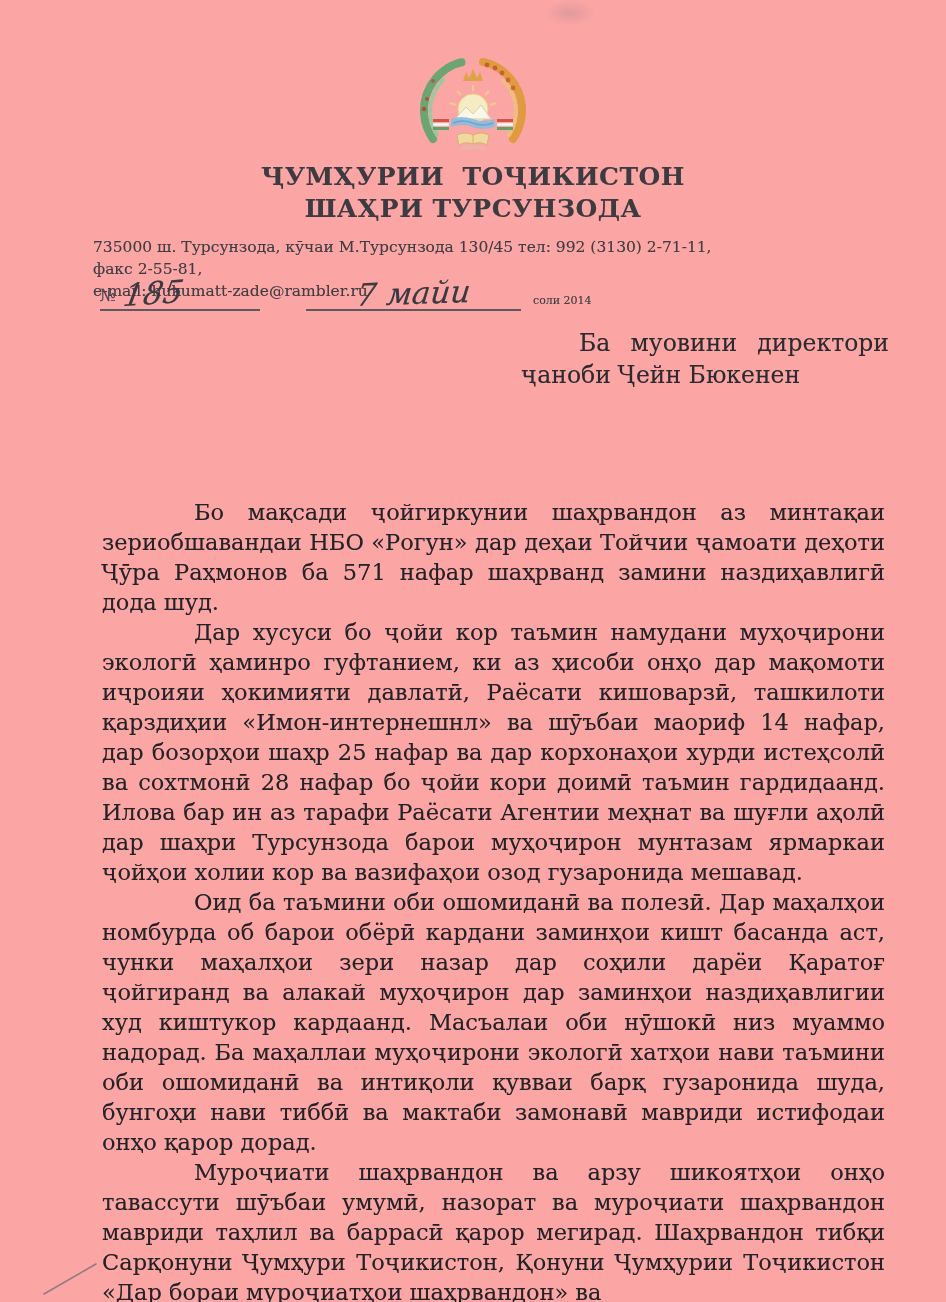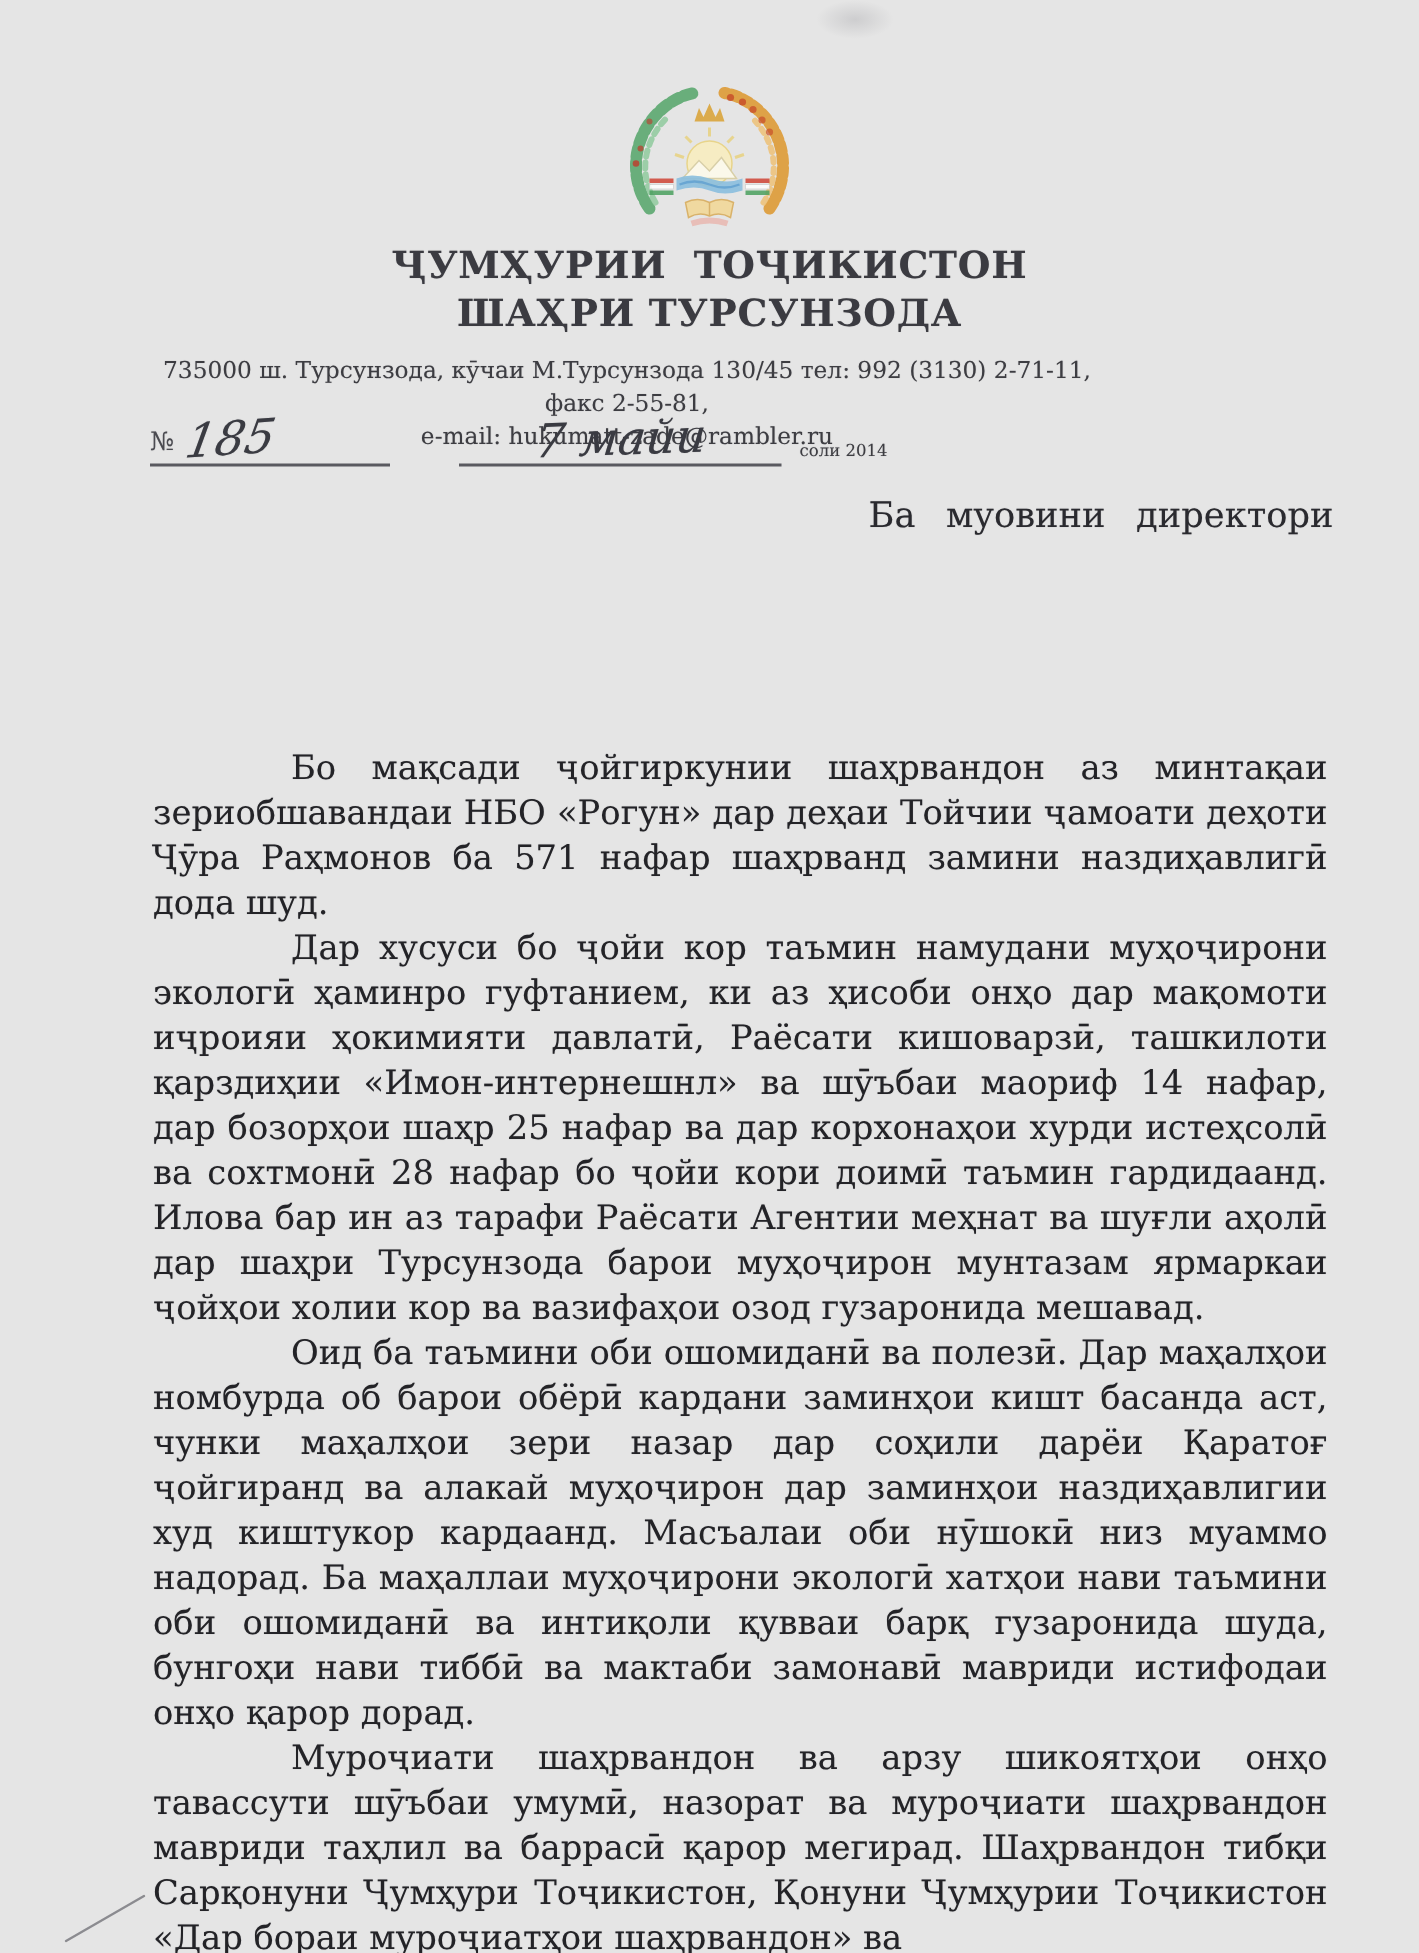--- a/index.html
+++ b/index.html
@@ -1,21 +1,21 @@
 <!DOCTYPE html>
 <html><head>
 <meta charset="utf-8">
 <style>
   * { margin:0; padding:0; box-sizing:border-box; }
   html,body { background:#9a9a9a; }
   .page {
     position:relative;
     width:946px; height:1302px;
     margin:0 auto;
-    background:#e5e5e5;
+    background:#fca5a5;
     font-family:"DejaVu Serif","Liberation Serif",serif;
     color:#232326;
     overflow:hidden;
     text-shadow:0 0 0.6px rgba(50,50,55,0.35);
   }
   
   .smudge {
     position:absolute; left:544px; top:0; width:52px; height:26px;
     background:radial-gradient(ellipse at center, rgba(110,110,118,0.20), rgba(255,255,255,0) 70%);
   }
@@ -25,21 +25,21 @@
   }
   .org-title {
     position:absolute; top:161px; left:0; width:100%;
     text-align:center; font-weight:bold;
     font-size:25px; line-height:32px;
     color:#3b3b41; letter-spacing:0.5px;
   }
   .org-line1 { word-spacing:9px; }
   .address {
     position:absolute; top:236px; left:93px; width:650px;
-    text-align:center; font-size:15.5px; line-height:22px; color:#3d3d42;
+    text-align:left; font-size:15.5px; line-height:22px; color:#3d3d42;
   }
   .ref-row {
     position:absolute; top:278px; left:100px;
     display:flex; align-items:flex-end;
   }
   .ref-num-group {
     display:flex; align-items:flex-end;
     border-bottom:2px solid #5a5a60; width:160px; padding-bottom:1px;
   }
   .no-symbol { font-size:17px; color:#4a4a50; padding-bottom:3px; }
@@ -139,20 +139,21 @@
       <span class="handwritten hw-num">185</span>
     </div>
     <div class="date-group">
       <span class="handwritten hw-date">7 майи</span>
     </div>
     <span class="year-printed">соли 2014</span>
   </div>
 
   <div class="recipient">
     <div class="line first">Ба муовини директори</div>
+    <div class="line last">ҷаноби Ҷейн Бюкенен</div>
   </div>
 
   <div class="body-text">
     <p>Бо мақсади ҷойгиркунии шаҳрвандон аз минтақаи зериобшавандаи НБО «Рогун» дар деҳаи Тойчии ҷамоати деҳоти Ҷӯра Раҳмонов ба 571 нафар шаҳрванд замини наздиҳавлигӣ дода шуд.</p>
     <p>Дар хусуси бо ҷойи кор таъмин намудани муҳоҷирони экологӣ ҳаминро гуфтанием, ки аз ҳисоби онҳо дар мақомоти иҷроияи ҳокимияти давлатӣ, Раёсати кишоварзӣ, ташкилоти қарздиҳии «Имон-интернешнл» ва шӯъбаи маориф 14 нафар, дар бозорҳои шаҳр 25 нафар ва дар корхонаҳои хурди истеҳсолӣ ва сохтмонӣ 28 нафар бо ҷойи кори доимӣ таъмин гардидаанд. Илова бар ин аз тарафи Раёсати Агентии меҳнат ва шуғли аҳолӣ дар шаҳри Турсунзода барои муҳоҷирон мунтазам ярмаркаи ҷойҳои холии кор ва вазифаҳои озод гузаронида мешавад.</p>
     <p>Оид ба таъмини оби ошомиданӣ ва полезӣ. Дар маҳалҳои номбурда об барои обёрӣ кардани заминҳои кишт басанда аст, чунки маҳалҳои зери назар дар соҳили дарёи Қаратоғ ҷойгиранд ва алакай муҳоҷирон дар заминҳои наздиҳавлигии худ киштукор кардаанд. Масъалаи оби нӯшокӣ низ муаммо надорад. Ба маҳаллаи муҳоҷирони экологӣ хатҳои нави таъмини оби ошомиданӣ ва интиқоли қувваи барқ гузаронида шуда, бунгоҳи нави тиббӣ ва мактаби замонавӣ мавриди истифодаи онҳо қарор дорад.</p>
     <p>Муроҷиати шаҳрвандон ва арзу шикоятҳои онҳо тавассути шӯъбаи умумӣ, назорат ва муроҷиати шаҳрвандон мавриди таҳлил ва баррасӣ қарор мегирад. Шаҳрвандон тибқи Сарқонуни Ҷумҳури Тоҷикистон, Қонуни Ҷумҳурии Тоҷикистон «Дар бораи муроҷиатҳои шаҳрвандон» ва</p>
   </div>
 
   <div class="pen-mark">

